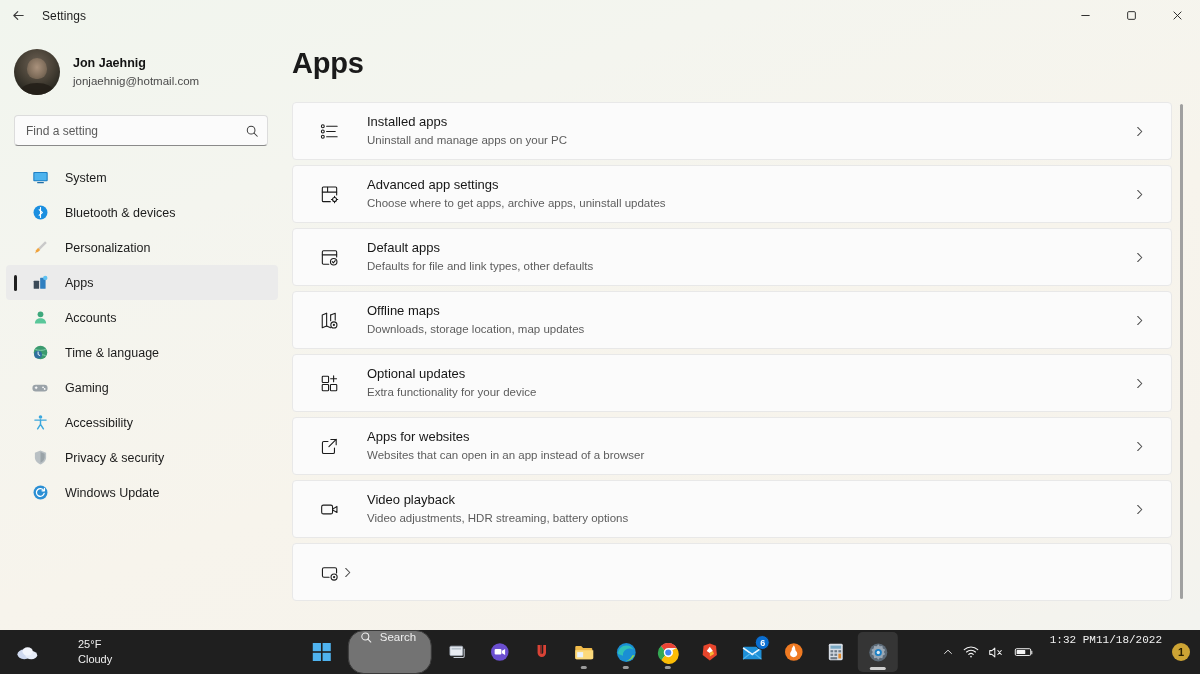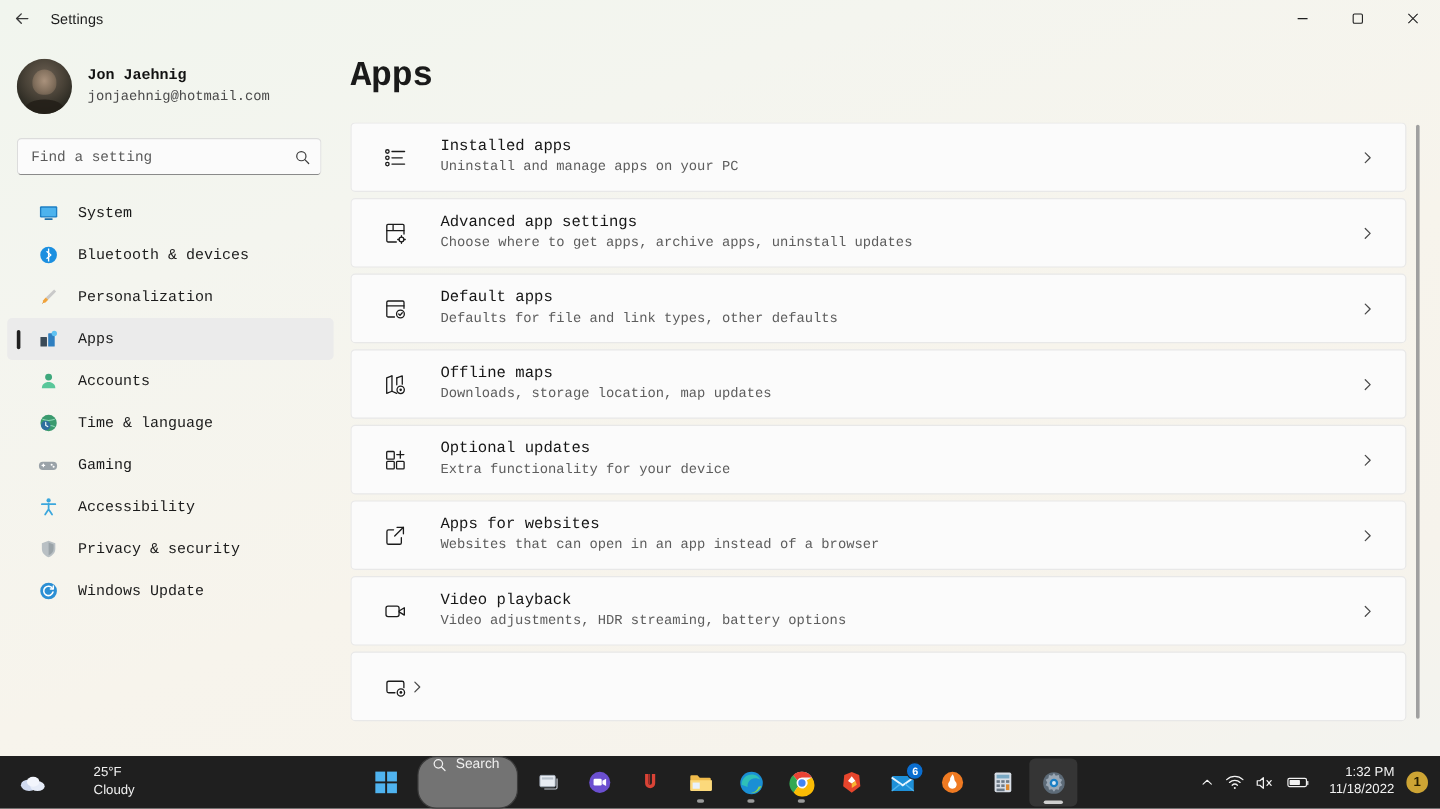--- a/index.html
+++ b/index.html
@@ -50,21 +50,20 @@
     color: #1f1f1f;
   }
   .tb-btn svg { display: block; }
 
   
   .body-wrap {
     flex: 1;
     display: flex;
     min-height: 0;
     position: relative;
-    font-family: Liberation Mono, monospace;
   }
 
   
   .sidebar {
     width: 290px;
     flex: 0 0 290px;
     padding-top: 12px;
     display: flex;
     flex-direction: column;
     min-height: 0;
@@ -357,28 +356,28 @@
   .tray-grp {
     display: flex;
     align-items: center;
     gap: 9px;
     height: 34px;
     padding: 0 8px;
     border-radius: 5px;
   }
   .tray-ic { display: flex; align-items: center; justify-content: center; color: #f2f2f2; }
   .clock {
-    text-align: right;
     line-height: 1.25;
     padding: 0 8px;
     height: 36px;
     display: flex;
-    flex-direction: column;
+    flex-direction: row;
     justify-content: center;
     border-radius: 5px;
+    font-family: Liberation Mono, monospace;
   }
   .clock div { font-size: 11px; color: #f2f2f2; }
   .notif-dot {
     width: 18px; height: 18px;
     border-radius: 50%;
     background: #cda434;
     color: #2a2000;
     font-size: 11px;
     font-weight: bold;
     display: flex; align-items: center; justify-content: center;

